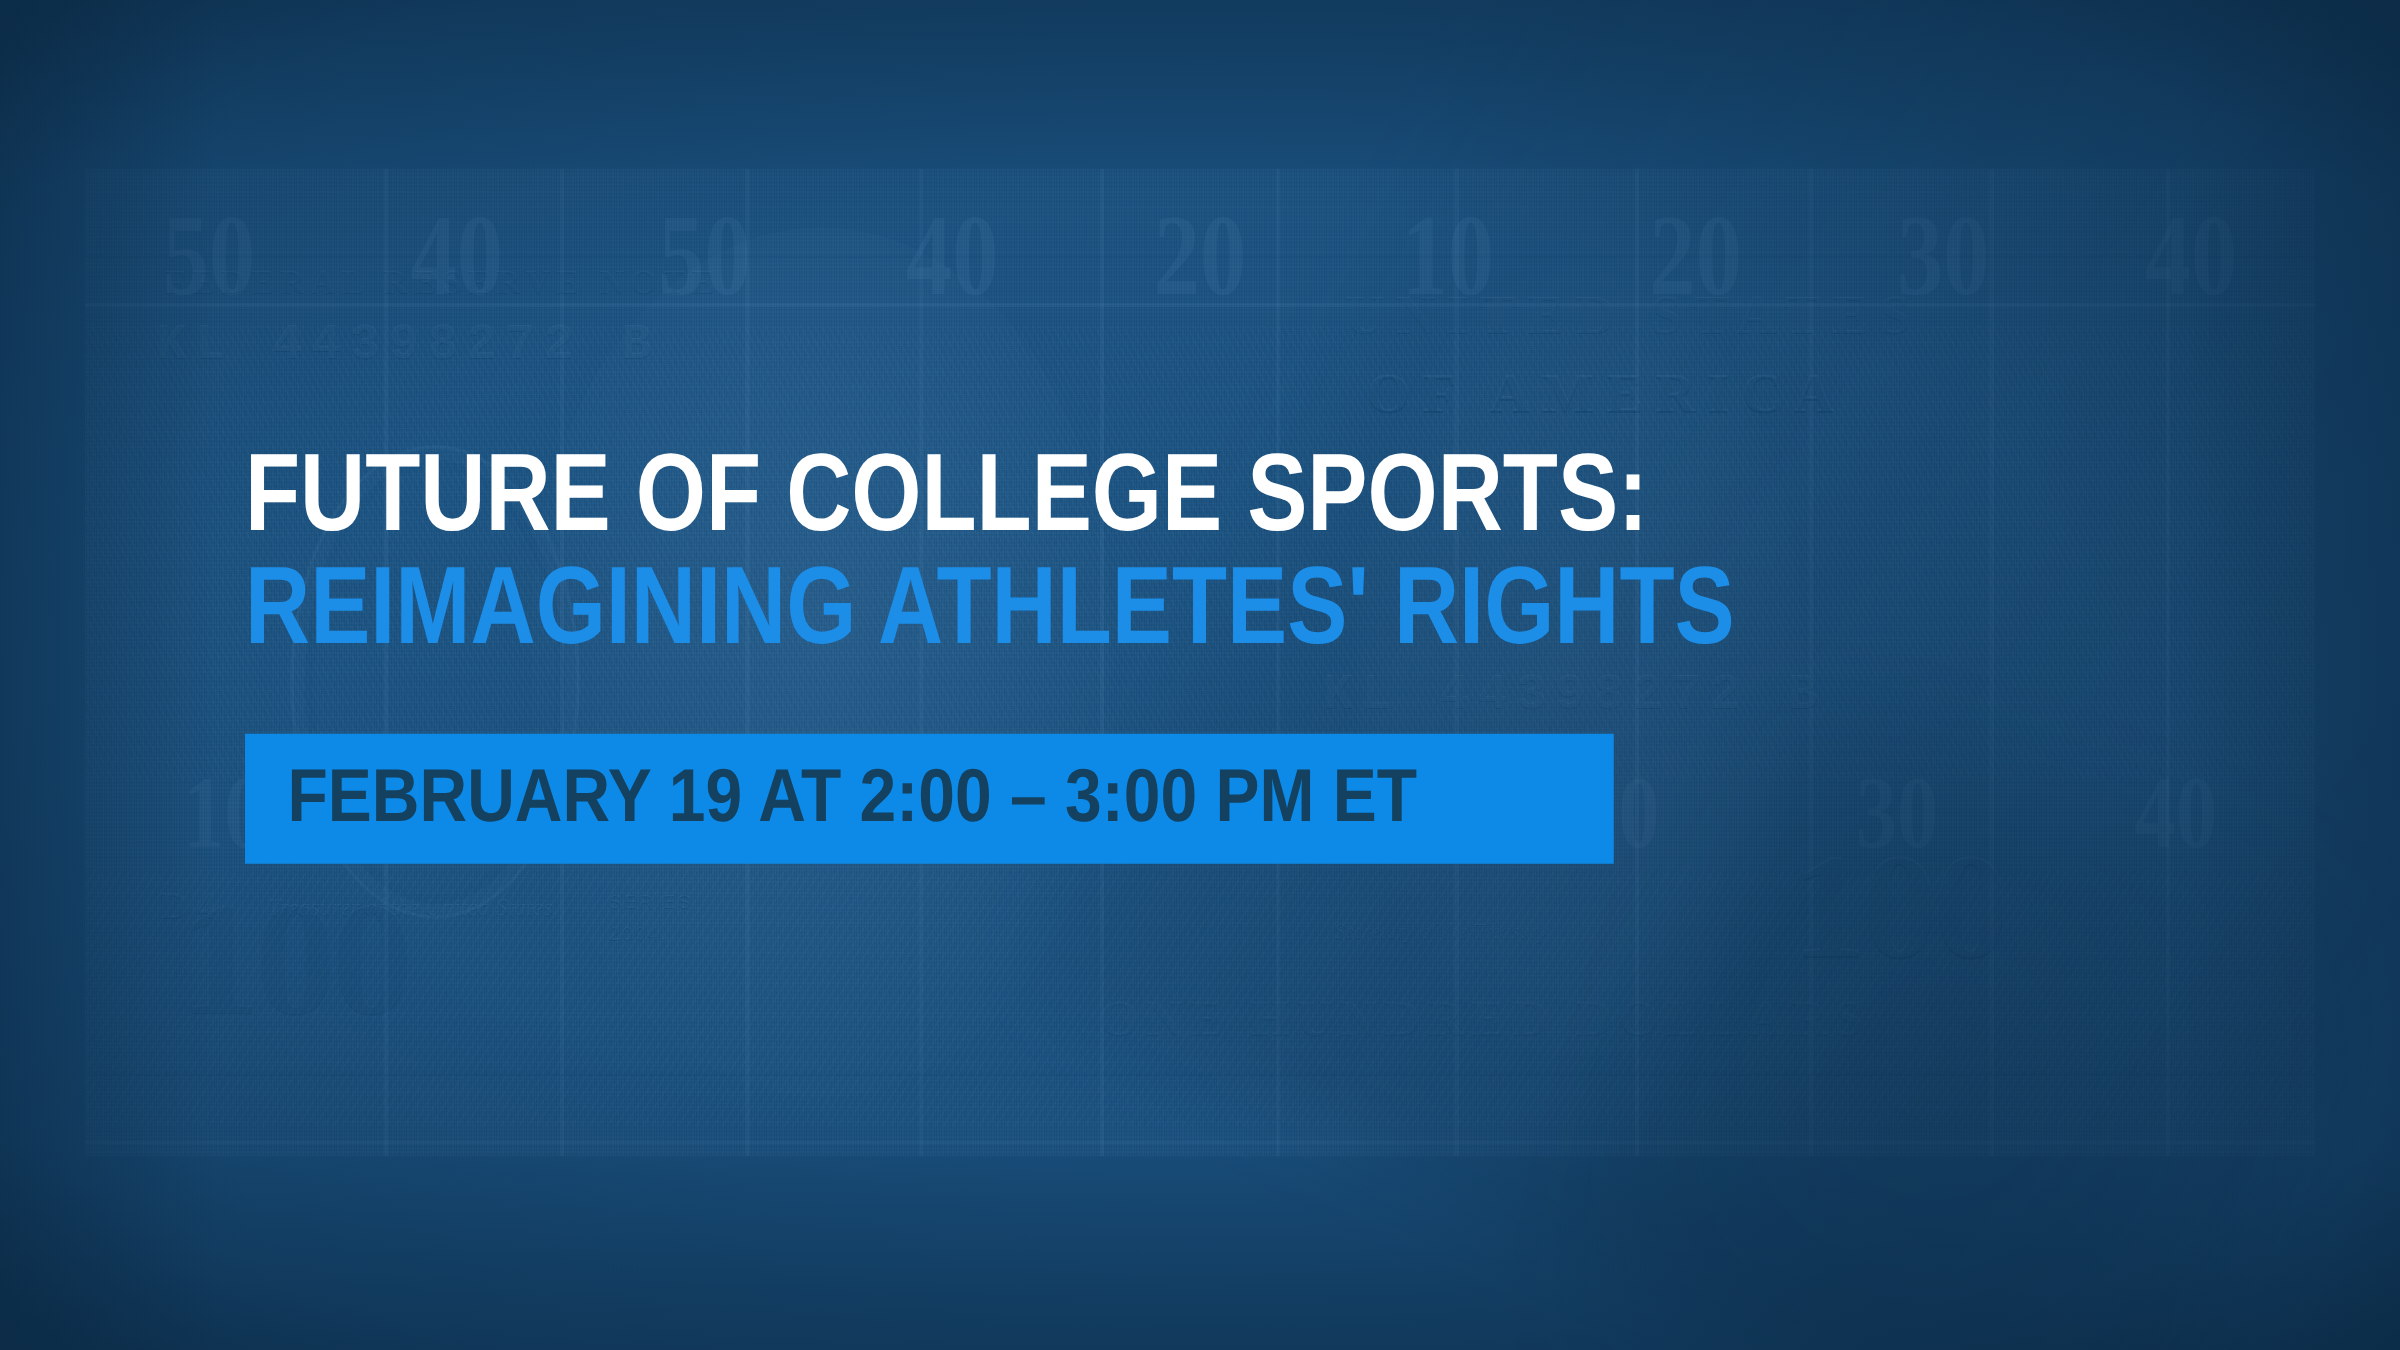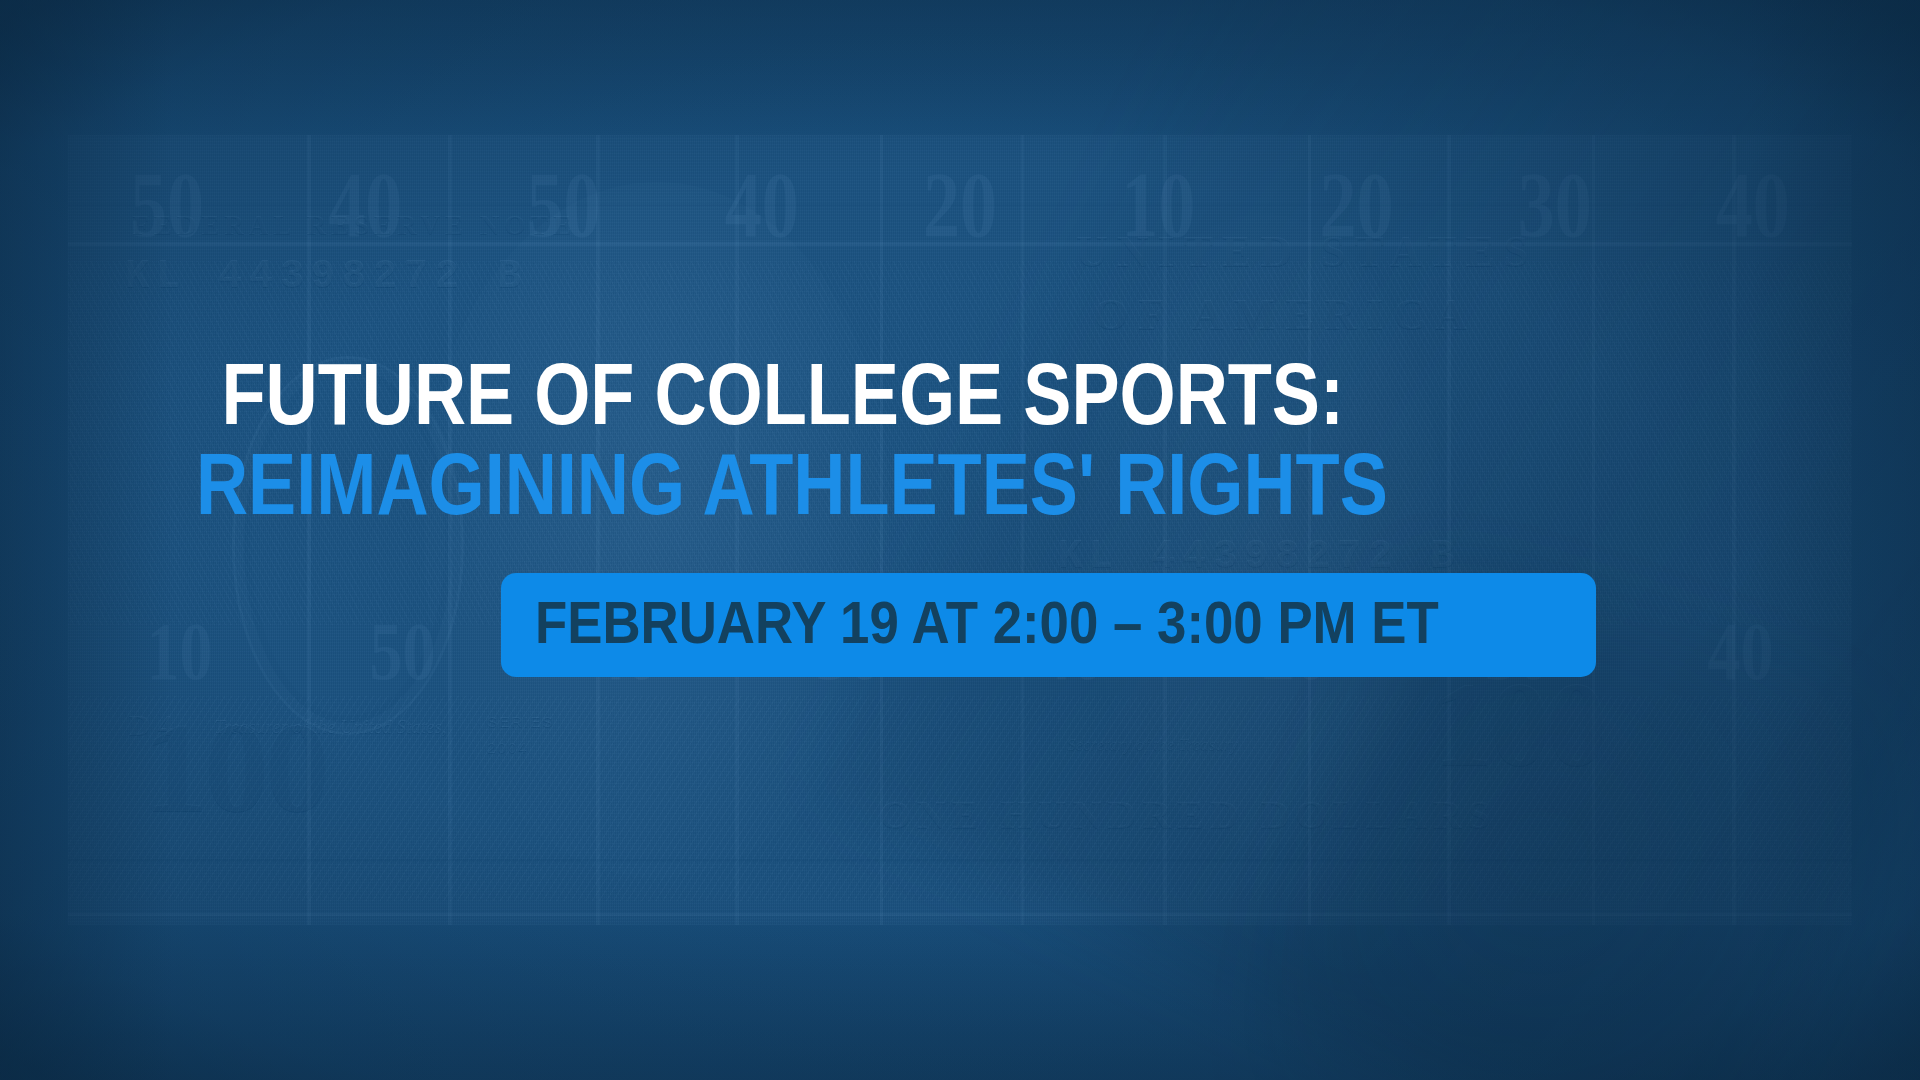--- a/index.html
+++ b/index.html
@@ -285,21 +285,20 @@
         rgba(12,44,72,0) 91%, rgba(12,44,72,0.42) 100%),
       linear-gradient(180deg, rgba(12,44,72,0.40) 0%, rgba(12,44,72,0) 13%,
         rgba(12,44,72,0) 85%, rgba(12,44,72,0.45) 100%);
   }
 
   
   .content {
     position:absolute;
     left:196px; top:352px;
     width:1400px;
-    text-align:right;
   }
 
   .headline {
     font-family:"Liberation Sans Narrow", "Liberation Sans", sans-serif;
     font-weight:700;
     text-transform:uppercase;
     line-height:0.96;
     letter-spacing:0px;
     white-space:nowrap;
   }
@@ -314,24 +313,23 @@
 
   .headline-accent {
     font-size:88px;
     color:#1c8ee8;
     transform:scaleX(0.82);
     transform-origin:left center;
   }
 
   .date-banner {
     display:inline-block;
-    margin-top:46px;
+    margin-top:60px;
     background:#0d8ae8;
     padding:20px 34px 24px 34px;
-    border-radius:15px;
   }
 
   .date-banner-text {
     font-family:"Liberation Sans Narrow", "Liberation Sans", sans-serif;
     font-weight:700;
     font-size:60px;
     line-height:1;
     letter-spacing:0px;
     color:#13415f;
     text-transform:uppercase;

